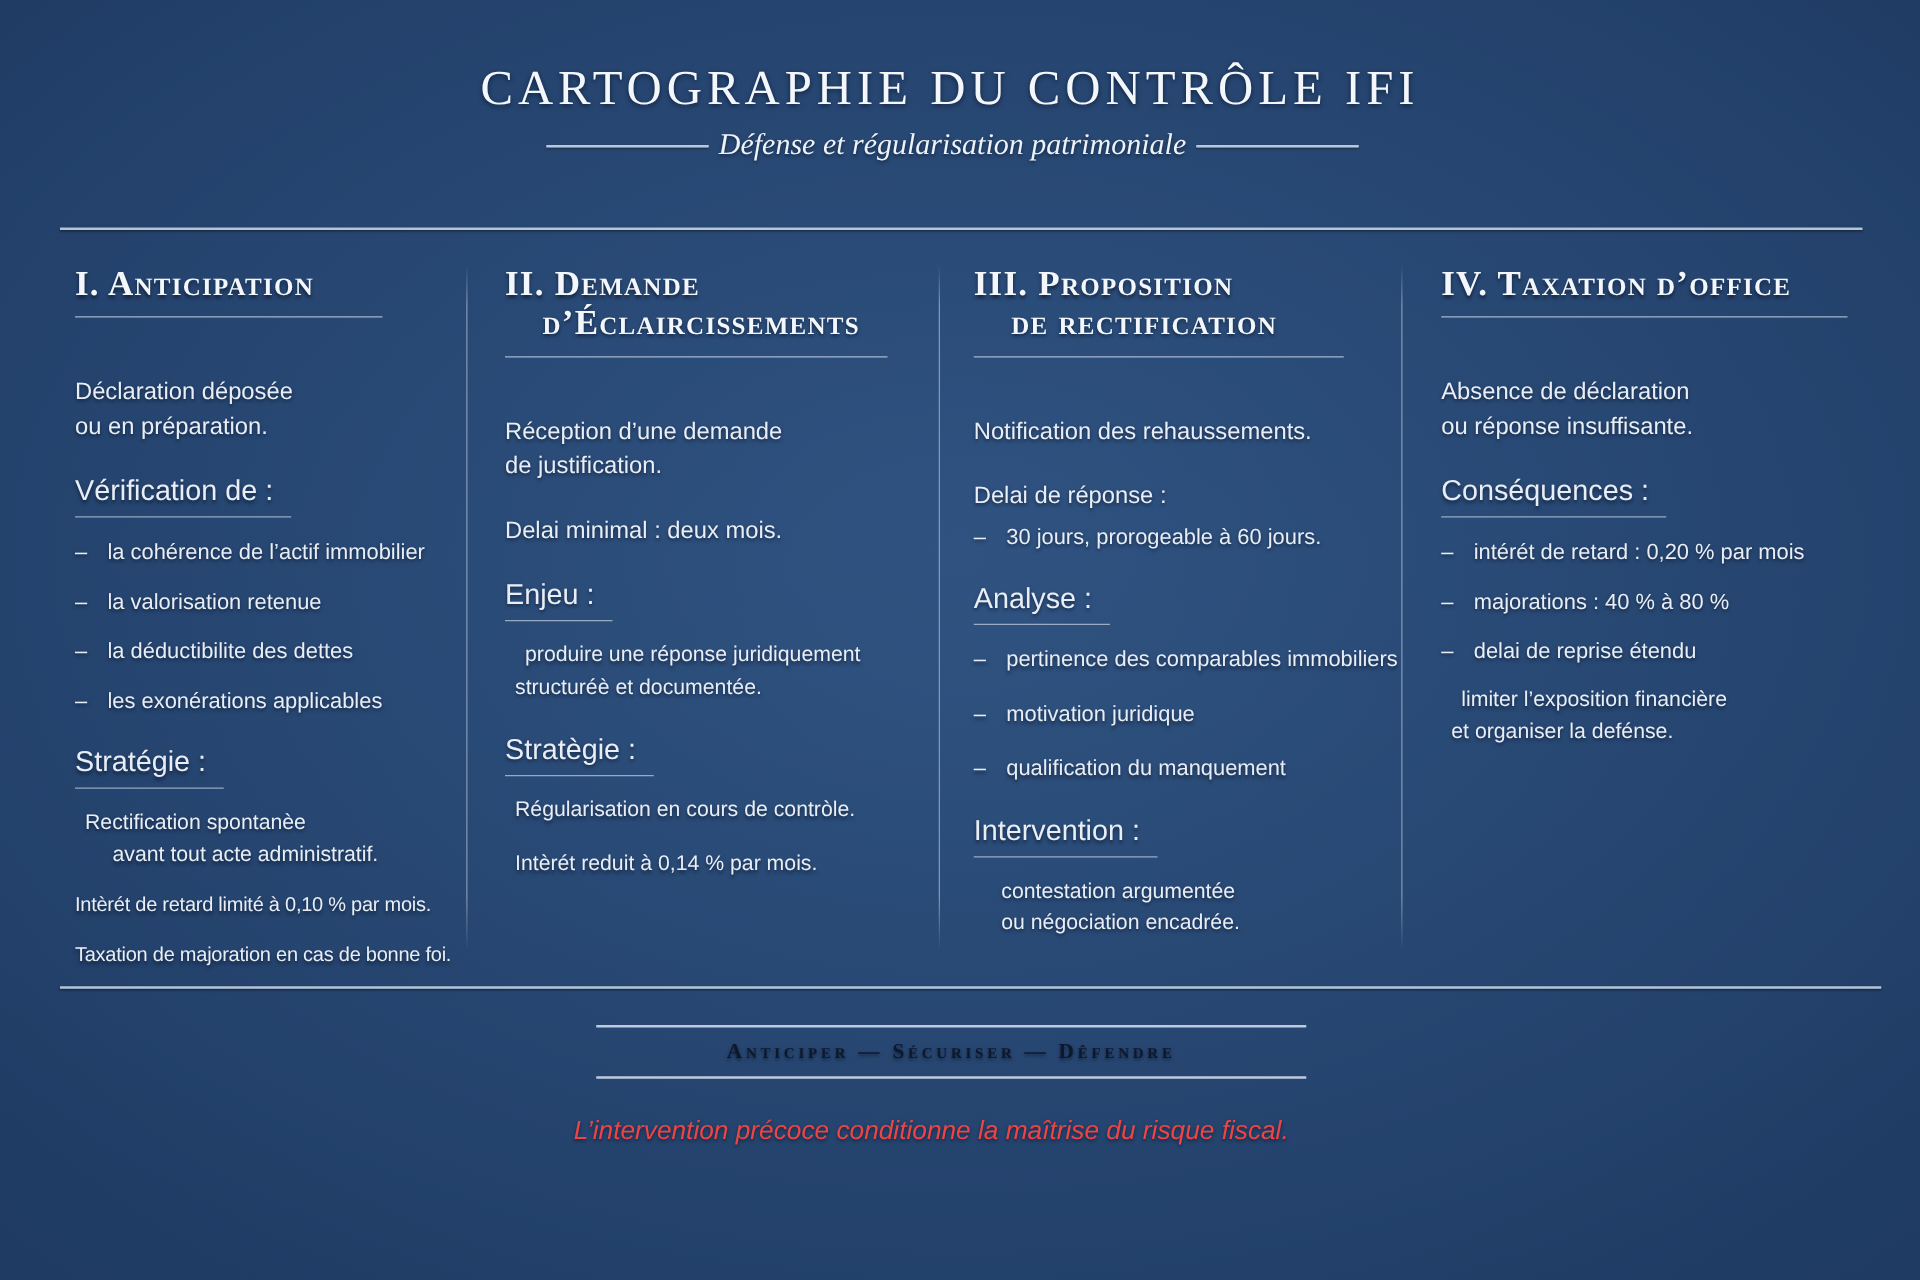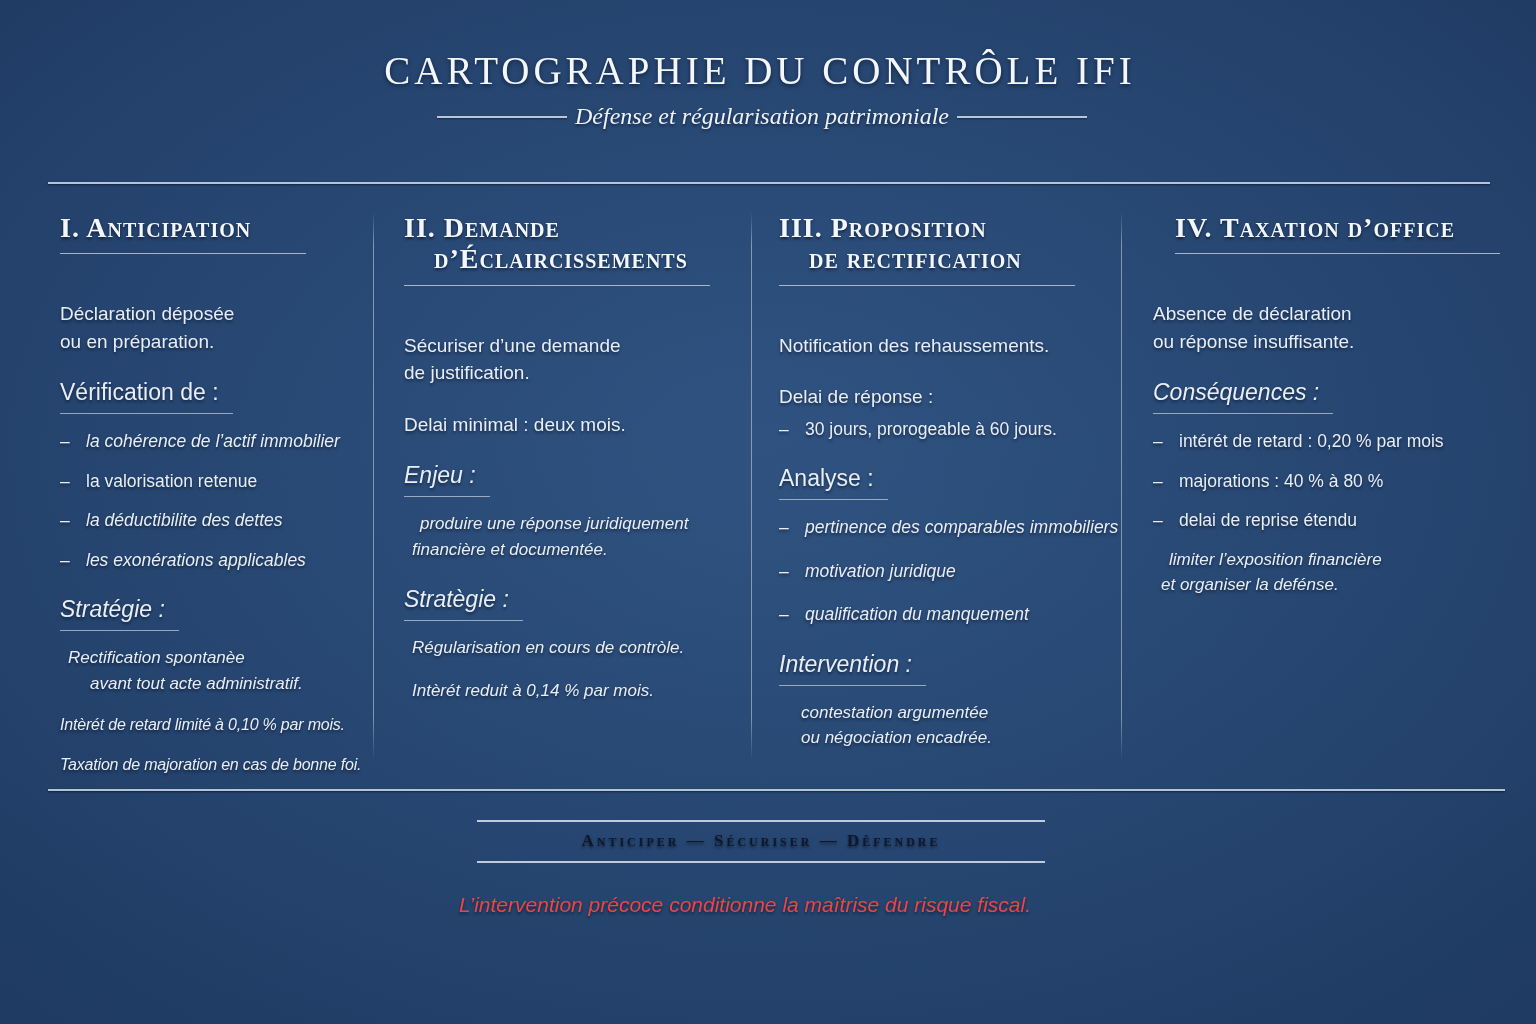--- a/index.html
+++ b/index.html
@@ -49,33 +49,33 @@
 
   .col-heading{
     margin:0 0 0 0;font-family:"Liberation Serif","DejaVu Serif",serif;
     font-variant:small-caps;font-weight:700;font-size:28px;line-height:1.12;
     color:#f3f7fc;letter-spacing:1px;text-shadow:0 2px 3px rgba(3,10,26,.6);
     border-bottom:1.5px solid rgba(220,230,242,.7);padding-bottom:10px;
   }
   .col1 .col-heading{width:246px;}
   .col2 .col-heading{width:306px;}
   .col3 .col-heading{width:296px;}
-  .col4 .col-heading{width:325px;margin-left:22px;}
+  .col4 .col-heading{width:325px;}
   .hline2{display:block;padding-left:30px;}
 
   .para{font-size:19px;line-height:1.45;margin:0;}
   .mt-lg{margin-top:46px;}
   .mt-md{margin-top:24px;}
   .mt-sm{margin-top:14px;}
   .label{
     display:inline-block;font-size:23px;
     border-bottom:1.5px solid rgba(225,234,245,.6);
     padding:0 14px 7px 0;
   }
-  .italic{font-style:italic;}
+  .italic{}
   .bullet{display:flex;gap:12px;font-size:17.5px;line-height:1.4;margin-top:15px;}
   .bullet .dash{flex:0 0 14px;}
   .note{font-size:17px;line-height:1.5;}
   .note.small{font-size:16px;letter-spacing:-0.2px;}
   .ind1{padding-left:8px;}
   .ind2{padding-left:22px;}
 
   
   .motto-band{
     position:absolute;top:820px;left:477px;width:568px;text-align:center;
@@ -151,30 +151,30 @@
   </section>
 
   <div class="vdiv"></div>
 
   <section class="col col2">
     <h3 class="col-heading">
       <span>II. Demande</span>
       <span class="hline2">d’Éclaircissements</span>
     </h3>
     <p class="para mt-lg shadow">
-      <span>Sécuriser d’une demande</span><br>
+      <span>Réception d’une demande</span><br>
       <span>de justification.</span>
     </p>
     <p class="para mt-md shadow">Delai minimal : deux mois.</p>
     <div class="mt-md shadow">
       <span class="label italic">Enjeu :</span>
     </div>
     <p class="note italic mt-sm ind1 shadow">
       <span class="ind1">produire une réponse juridiquement</span><br>
-      <span>financière et documentée.</span>
+      <span>structuréè et documentée.</span>
     </p>
     <div class="mt-md shadow">
       <span class="label italic">Stratègie :</span>
     </div>
     <p class="note italic mt-sm ind1 shadow">Régularisation en cours de contròle.</p>
     <p class="note italic mt-sm ind1 shadow">Intèrét reduit à 0,14 % par mois.</p>
   </section>
 
   <div class="vdiv"></div>
 

